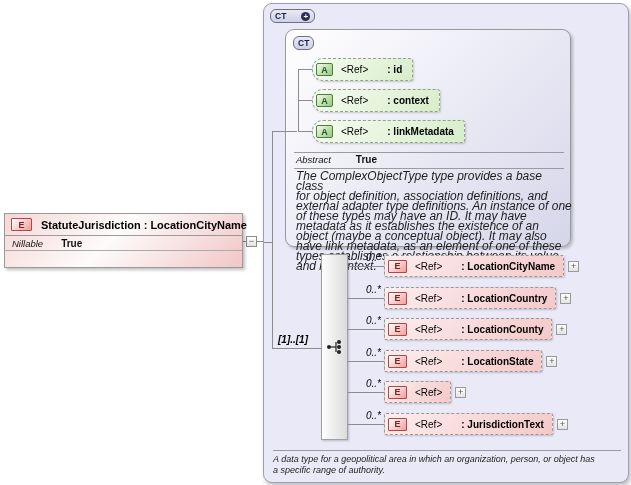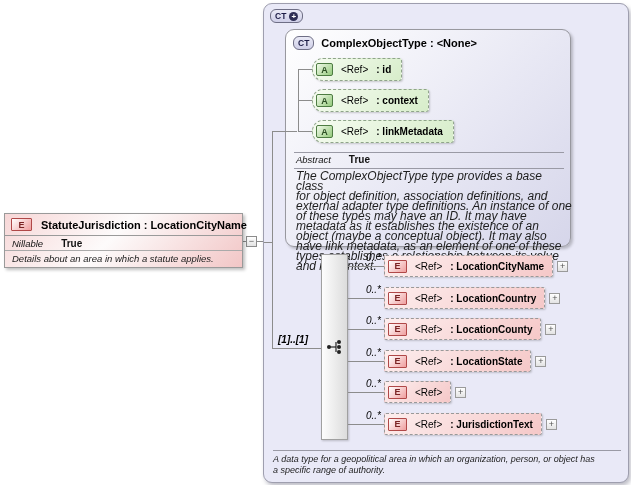--- a/index.html
+++ b/index.html
@@ -26,21 +26,21 @@
 
   
   .e-icon{display:inline-flex;align-items:center;justify-content:center;
     width:19px;height:13px;box-sizing:border-box;border:1px solid #b04848;
     background:linear-gradient(135deg,#ffffff,#ef9e9e);
     font-size:9px;font-weight:bold;color:#7a2424;border-radius:1px;flex:none;}
   .a-icon{display:inline-flex;align-items:center;justify-content:center;
     width:17px;height:13px;box-sizing:border-box;border:1px solid #4d7c42;
     background:linear-gradient(135deg,#f1fae9,#94ca7c);
     font-size:9px;font-weight:bold;color:#2c4f24;border-radius:2px;flex:none;}
-  .ct-icon{display:inline-flex;align-items:center;justify-content:center;gap:3px;
+  .ct-icon{display:inline-flex;align-items:center;justify-content:center;gap:15px;
     height:14px;box-sizing:border-box;border:1px solid #6e6e85;border-radius:6px;
     background:linear-gradient(#eaeaf6,#cfcfe8);padding:0 4px;flex:none;}
   .ct-icon .ct-txt{font-size:8.5px;font-weight:bold;color:#1c1c46;letter-spacing:0;}
   .plus-dot{display:inline-flex;align-items:center;justify-content:center;
     width:9px;height:9px;border-radius:50%;background:#2e2e55;color:#fff;
     font-size:8px;font-weight:bold;line-height:9px;}
 
   
   .sq-btn{position:absolute;width:11px;height:11px;box-sizing:border-box;
     border:1px solid #8c8c8c;background:linear-gradient(#ffffff,#e3e3e3);
@@ -66,23 +66,23 @@
     box-shadow:2px 2px 3px rgba(0,0,0,.22);}
   .base-title-row{display:flex;align-items:center;gap:7px;padding:6px 0 0 7px;}
   .base-title{font-size:11px;font-weight:bold;color:#000;white-space:nowrap;}
 
   .attr-box{position:absolute;left:26px;height:23px;box-sizing:border-box;
     display:inline-flex;align-items:center;gap:8px;padding:0 10px 0 3px;
     border:1px dashed #8fa48a;border-radius:11px 3px 3px 11px;
     background:linear-gradient(135deg,#f6fcf1,#d7edca);
     box-shadow:1px 1px 2px rgba(0,0,0,.18);white-space:nowrap;}
   .ref-label{font-size:10px;font-weight:normal;color:#000;}
-  .name-label{font-size:10px;font-weight:bold;color:#000;}
-
-  .abstract-row{position:absolute;left:10px;top:124px;display:flex;gap:18px;
+  .name-label{font-size:10px;font-weight:bold;color:#000;margin-left:11px;}
+
+  .abstract-row{position:absolute;left:10px;top:124px;display:flex;gap:25px;
     align-items:center;justify-content:flex-end;}
   .base-desc{position:absolute;left:10px;top:141px;width:276px;
     font-style:italic;font-size:12px;line-height:10px;color:#1d1d1d;
     white-space:pre-line;}
 
   
   .seq-bar{position:absolute;left:57px;top:250px;width:27px;height:186px;
     box-sizing:border-box;border:1px solid #a0a0a0;
     background:linear-gradient(to right,#fdfdfd,#dcdcdc);
     box-shadow:1px 1px 2px rgba(0,0,0,.2);
@@ -116,21 +116,20 @@
         <span class="ct-txt">CT</span>
         <span class="plus-dot">+</span>
       </span>
     </div>
 
     <div class="base-box">
       <div class="base-title-row">
         <span class="ct-icon">
           <span class="ct-txt">CT</span>
         </span>
-        <span class="base-title">ComplexObjectType : &lt;None&gt;</span>
       </div>
 
       <div class="vline" style="left:12px;top:40px;height:62px;"></div>
       <div class="hline" style="left:12px;top:39px;width:14px;"></div>
       <div class="hline" style="left:12px;top:70px;width:14px;"></div>
       <div class="hline" style="left:12px;top:101px;width:14px;"></div>
 
       <div class="attr-box" style="top:28px;">
         <span class="a-icon">A</span>
         <span class="ref-label">&lt;Ref&gt;</span>
@@ -247,16 +246,15 @@
 
   <div class="node-box">
     <div class="node-title-row">
       <span class="e-icon" style="width:21px;">E</span>
       <span class="node-title">StatuteJurisdiction : LocationCityName</span>
     </div>
     <div class="prop-row">
       <span class="prop-label">Nillable</span>
       <span class="prop-value">True</span>
     </div>
-    <div class="node-desc">Details about an area in which a statute applies.</div>
   </div>
 
 </div>
 
 </body></html>

